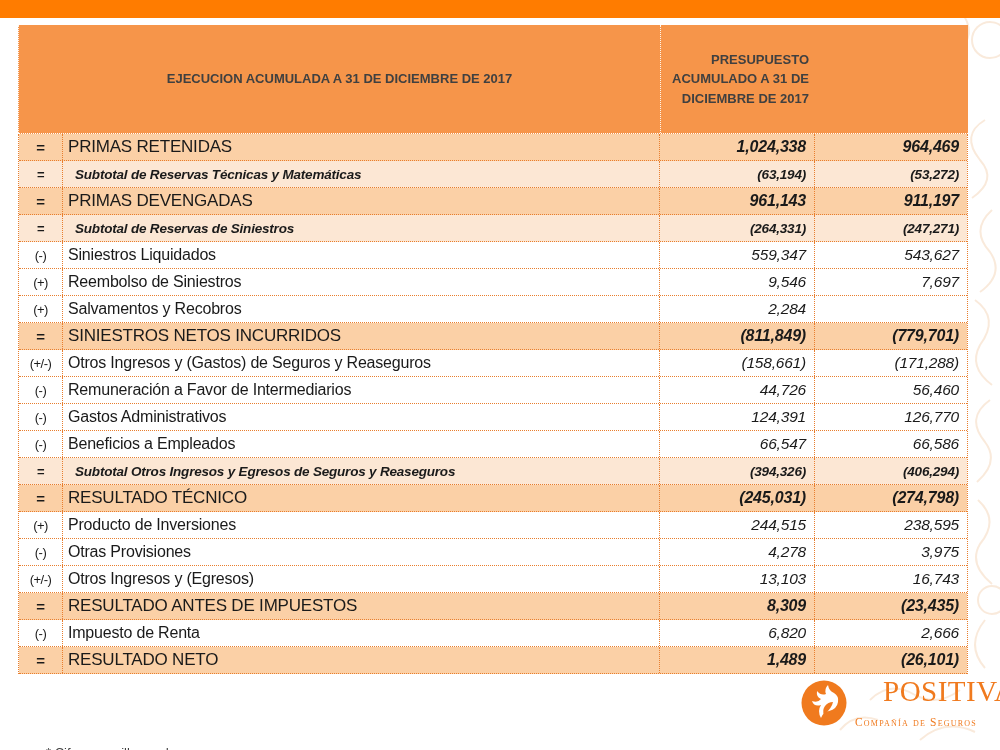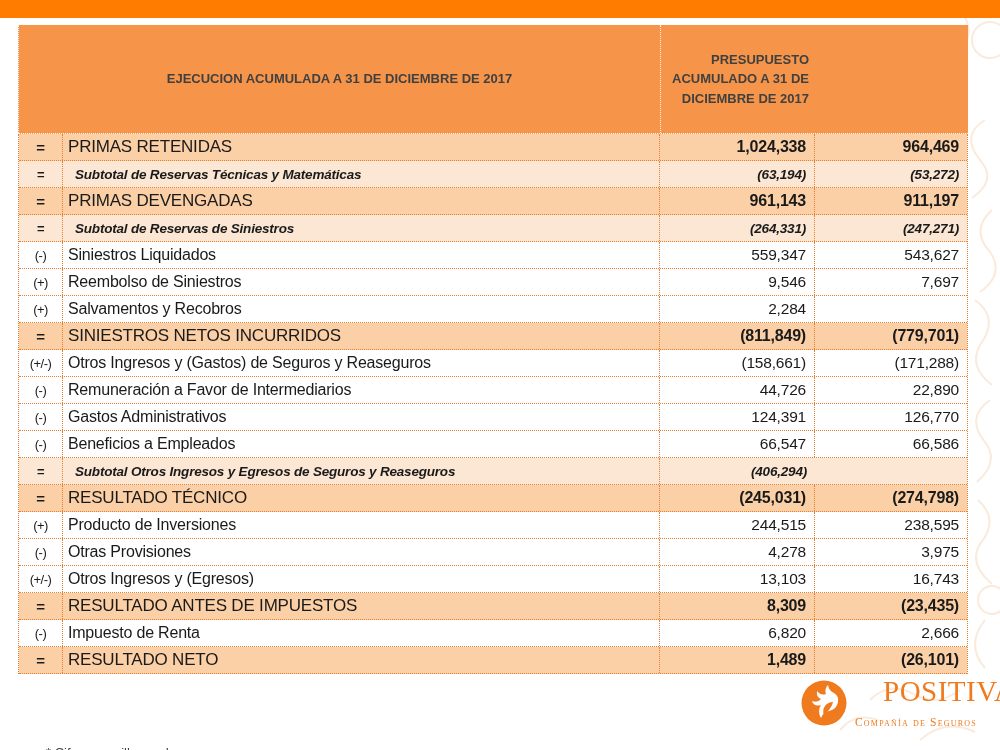--- a/index.html
+++ b/index.html
@@ -48,20 +48,21 @@
     justify-content:center; font-size:13px;
     border-right:1px dotted #E87E2E; letter-spacing:-0.5px;
   }
   .c-label {
     padding-left:5px; font-size:16px; white-space:nowrap;
     border-right:1px dotted #E87E2E; letter-spacing:-0.2px;
   }
   .c-v {
     justify-content:flex-end; padding-right:8px; font-size:15.5px;
     letter-spacing:-0.2px;
+    font-style:italic;
   }
   .c-v1 { border-right:1px dotted #E87E2E; }
   .row.total { background:#FBD0A6; }
   .row.total .c-sign { font-weight:bold; font-size:15px; }
   .row.total .c-label { font-weight:normal; font-size:17px; }
   .row.total .c-v { font-weight:bold; font-size:16px; }
   .row.subtotal { background:#FCE7D4; }
   .row.subtotal .c-sign { font-weight:bold; font-size:13px; }
   .row.subtotal .c-label,
   .row.subtotal .c-v { font-weight:bold; font-style:italic; font-size:13.5px;margin-left:7px; }
@@ -174,40 +175,41 @@
     <div class="c c-sign">(+/-)</div>
     <div class="c c-label">Otros Ingresos y (Gastos) de Seguros y Reaseguros</div>
     <div class="c c-v c-v1">(158,661)</div>
     <div class="c c-v c-v2">(171,288)</div>
   </div>
 
   <div class="row normal">
     <div class="c c-sign">(-)</div>
     <div class="c c-label">Remuneración a Favor de Intermediarios</div>
     <div class="c c-v c-v1">44,726</div>
-    <div class="c c-v c-v2">22,890</div>
+    <div class="c c-v c-v2">56,460</div>
   </div>
 
   <div class="row normal">
     <div class="c c-sign">(-)</div>
     <div class="c c-label">Gastos Administrativos</div>
     <div class="c c-v c-v1">124,391</div>
     <div class="c c-v c-v2">126,770</div>
   </div>
 
   <div class="row normal">
     <div class="c c-sign">(-)</div>
     <div class="c c-label">Beneficios a Empleados</div>
     <div class="c c-v c-v1">66,547</div>
     <div class="c c-v c-v2">66,586</div>
   </div>
 
   <div class="row subtotal">
     <div class="c c-sign">=</div>
     <div class="c c-label">Subtotal Otros Ingresos y Egresos de Seguros y Reaseguros</div>
+    <div class="c c-v c-v1">(394,326)</div>
     <div class="c c-v c-v2">(406,294)</div>
   </div>
 
   <div class="row total">
     <div class="c c-sign">=</div>
     <div class="c c-label">RESULTADO TÉCNICO</div>
     <div class="c c-v c-v1">(245,031)</div>
     <div class="c c-v c-v2">(274,798)</div>
   </div>
 

